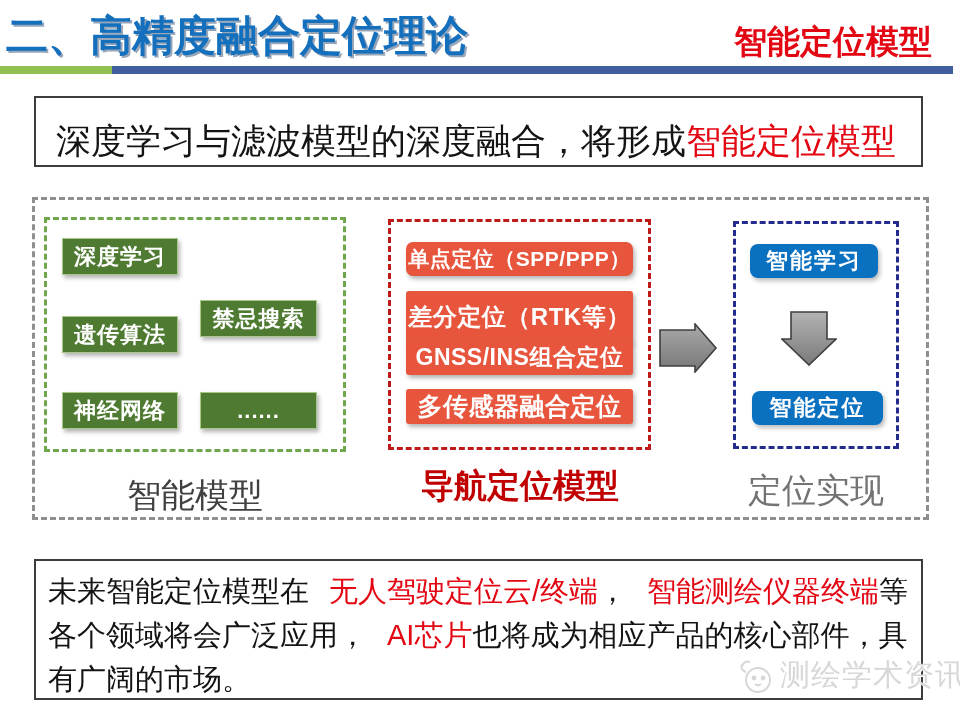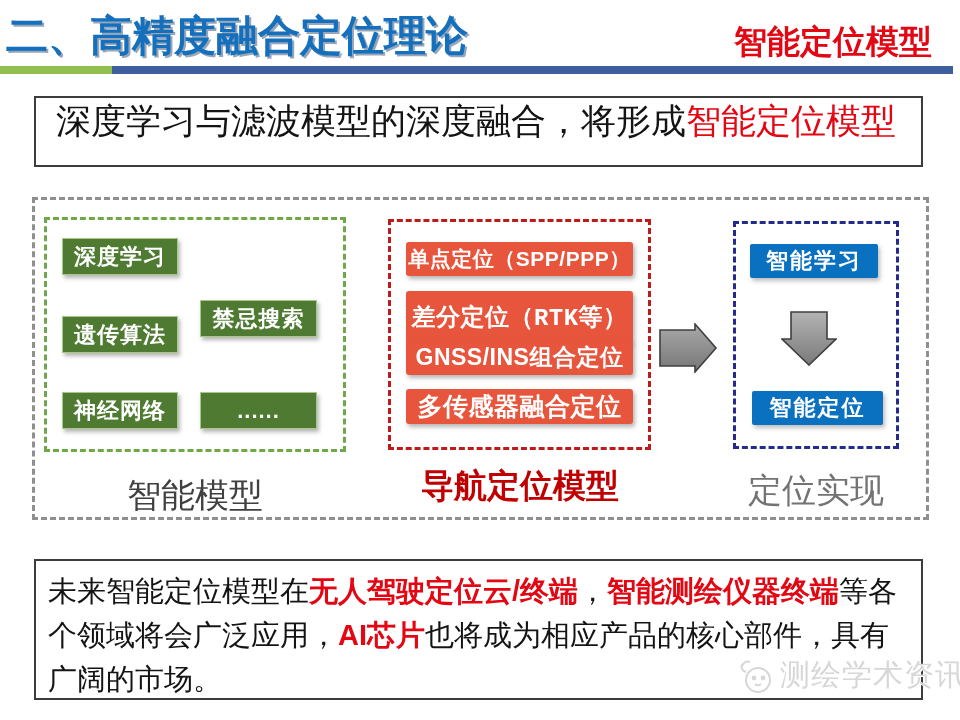--- a/index.html
+++ b/index.html
@@ -15,57 +15,57 @@
   }
   .hdr-badge{
     position:absolute;right:28px;top:20px;font-size:33px;font-weight:bold;
     color:#e30613;white-space:nowrap;
   }
   .hdr-rule{position:absolute;left:0;top:66px;width:953px;height:8px;background:#3f5e9e;}
   .hdr-rule-green{position:absolute;left:0;top:0;width:112px;height:8px;background:#92c050;}
   
   .statement{
     position:absolute;left:34px;top:96px;width:889px;height:71px;border:2px solid #3c3c3c;
-    background:#fff;display:flex;align-items:flex-start;padding-left:20px;box-sizing:border-box;
+    background:#fff;display:flex;align-items:flex-end;padding-left:20px;box-sizing:border-box;
     font-size:35px;color:#141414;white-space:nowrap;
   }
   .statement .hl{color:#e30613;}
   
   .diagram{position:absolute;left:32px;top:197px;width:897px;height:323px;
     border:3px dashed #8f8f8f;box-sizing:border-box;background:#fff;}
   .gbox{position:absolute;box-sizing:border-box;background:#fff;}
   .gbox.green{left:44px;top:217px;width:302px;height:235px;border:3px dashed #6fa84a;}
   .gbox.red{left:388px;top:219px;width:263px;height:231px;border:3px dashed #bf1a1a;}
   .gbox.navy{left:733px;top:221px;width:166px;height:228px;border:3px dashed #232c8d;}
   .btn{
     position:absolute;display:flex;align-items:center;justify-content:center;
     color:#fff;font-weight:bold;white-space:nowrap;box-sizing:border-box;
   }
   .btn.gr{background:#4e7b31;border:1px solid #a9c789;font-size:22px;letter-spacing:1px;
     box-shadow:2px 3px 4px rgba(90,90,90,.45);}
   .btn.rd{background:#e8553d;border-radius:3px;box-shadow:2px 3px 4px rgba(110,110,110,.5);
     letter-spacing:.5px;}
-  .btn.bl{background:#0a70c0;font-size:22px;letter-spacing:2px;border-radius:2px;
+  .btn.bl{background:#0a70c0;font-size:22px;letter-spacing:2px;border-radius:8px;
     box-shadow:2px 3px 4px rgba(110,110,110,.45);}
   .glabel{
     position:absolute;text-align:center;font-family:"DejaVu Serif","Liberation Serif",serif;
     white-space:nowrap;
   }
   .glabel.green{left:44px;top:449px;width:302px;font-size:34px;color:#404040;margin-top:24px;}
   .glabel.red{left:380px;top:464px;width:280px;font-size:33px;font-weight:bold;color:#c00000;}
   .glabel.navy{left:733px;top:468px;width:166px;font-size:34px;color:#737373;}
   .arrow-right{position:absolute;left:659px;top:323px;width:59px;height:50px;}
   .arrow-down{position:absolute;left:781px;top:311px;width:56px;height:55px;}
   
   .conclusion{
     position:absolute;left:34px;top:559px;width:889px;height:141px;border:2px solid #3c3c3c;
     box-sizing:border-box;background:#fff;padding:8px 10px 0 12px;
     font-size:29px;line-height:44px;color:#141414;
   }
-  .conclusion .hl{color:#e30613;font-weight:bold;}
+  .conclusion .hl{color:#e30613;font-weight:normal;margin-left:20px;}
   
   .watermark{
     position:absolute;left:736px;top:655px;display:flex;align-items:center;gap:6px;
     color:#d7d7d7;
   }
   .wm-text{font-size:30px;letter-spacing:1px;white-space:nowrap;
     text-shadow:1px 1px 0 #ffffff;}
 </style>
 </head>
 <body>
@@ -87,22 +87,22 @@
 
   <div class="gbox green"></div>
   <div class="btn gr" style="left:62px;top:238px;width:116px;height:37px;">深度学习</div>
   <div class="btn gr" style="left:62px;top:316px;width:116px;height:37px;">遗传算法</div>
   <div class="btn gr" style="left:200px;top:300px;width:117px;height:37px;">禁忌搜索</div>
   <div class="btn gr" style="left:62px;top:392px;width:116px;height:37px;">神经网络</div>
   <div class="btn gr" style="left:200px;top:392px;width:117px;height:37px;">......</div>
   <div class="glabel green">智能模型</div>
 
   <div class="gbox red"></div>
-  <div class="btn rd" style="left:406px;top:242px;width:227px;height:34px;font-size:21px;">单点定位（SPP/PPP）</div>
-  <div class="btn rd" style="left:406px;top:291px;width:227px;height:52px;font-size:24px;font-family:Liberation Mono, monospace;">差分定位（RTK等）</div>
+  <div class="btn rd" style="left:406px;top:242px;width:227px;height:34px;font-size:21px;border-radius:7px;">单点定位（SPP/PPP）</div>
+  <div class="btn rd" style="left:406px;top:291px;width:227px;height:52px;font-size:24px;">差分定位（RTK等）</div>
   <div class="btn rd" style="left:406px;top:340px;width:227px;height:35px;font-size:23px;">GNSS/INS组合定位</div>
   <div class="btn rd" style="left:406px;top:389px;width:227px;height:35px;font-size:25px;">多传感器融合定位</div>
   <div class="glabel red">导航定位模型</div>
 
   <svg class="arrow-right" viewBox="0 0 59 50">
     <defs>
       <linearGradient id="agr" x1="0" y1="0" x2="0" y2="1">
         <stop offset="0" stop-color="#a9a9a9"></stop>
           <stop offset="1" stop-color="#767676"></stop>
       </linearGradient>

